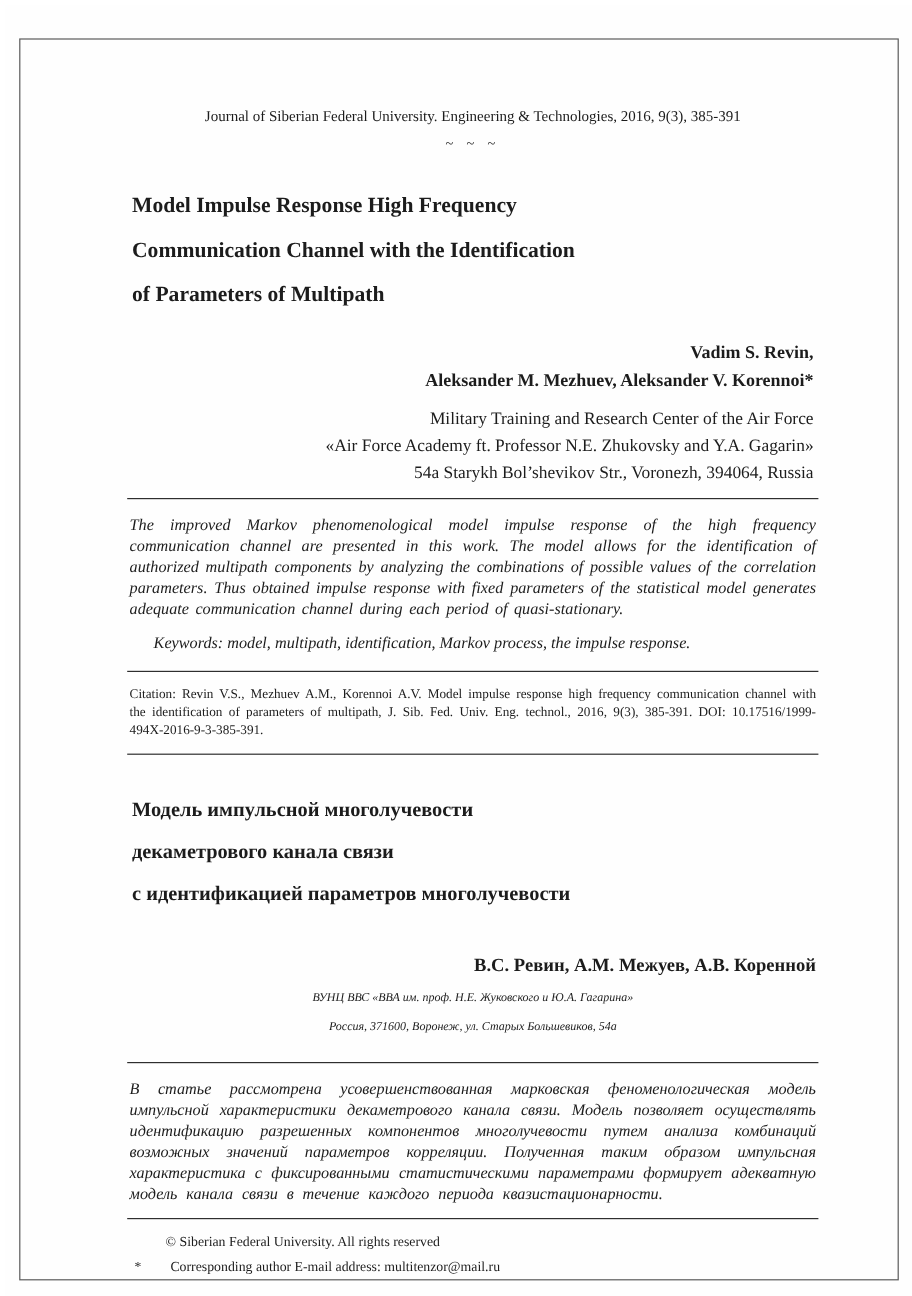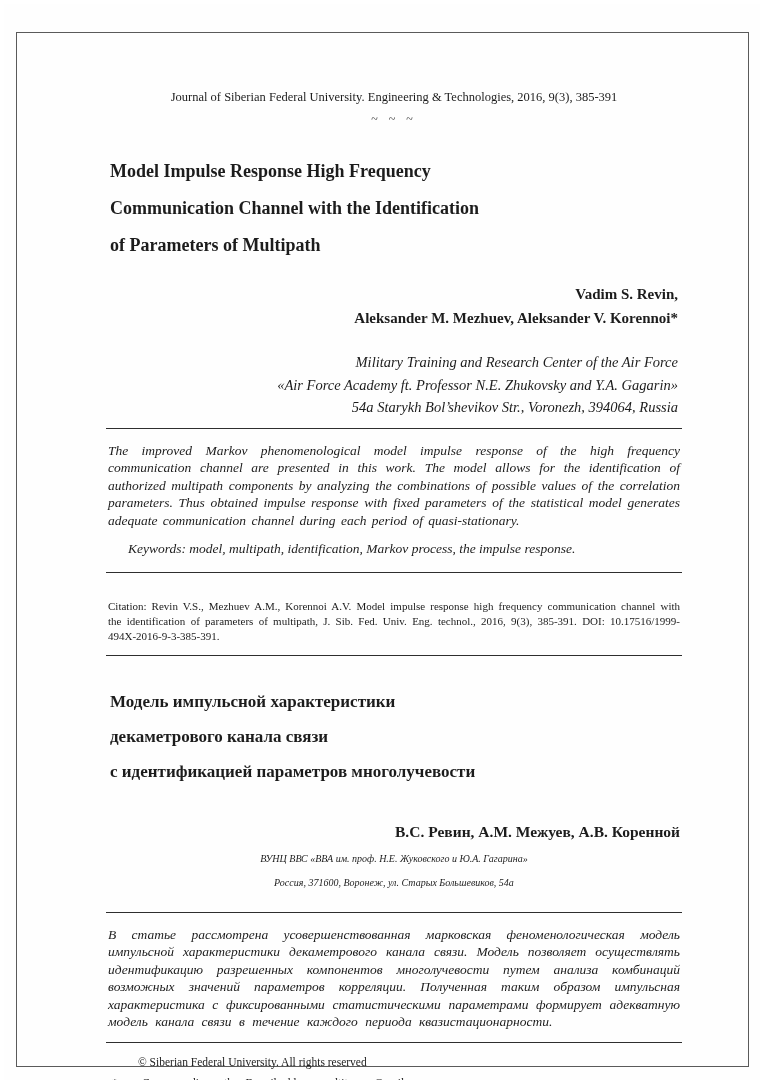--- a/index.html
+++ b/index.html
@@ -18,28 +18,28 @@
     pointer-events: none;
   }
   .content {
     position: absolute; left: 100px; top: 82px; width: 580px;
   }
   .journal-header { text-align: center; font-size: 12.5px; }
   .tildes { text-align: center; font-size: 12px; letter-spacing: 4px; margin-top: 3px; color: #333; }
   .udc { margin-top: 40px; font-size: 13.5px; }
   .title-en { margin-top: 22px; font-size: 18px; font-weight: bold; line-height: 33px; }
   .authors-en { margin-top: 14px; text-align: right; font-weight: bold; font-size: 15px; line-height: 20px; }
-  .affil-en { margin-top: 17px; text-align: right; font-style: italic; font-size: 14.5px; line-height: 18.5px; }
+  .affil-en { margin-top: 4px; text-align: right; font-size: 14.5px; line-height: 18.5px; }
   .received { margin-top: 24px; text-align: center; font-size: 11.5px; }
   .rule { border-top: 1px solid #2e2e2e; height: 0; }
   .rule-1 { margin-top: 7px; }
   .abstract-en { margin-top: 7px; font-style: italic; font-size: 13.5px; line-height: 17.5px; text-align: justify; word-spacing: 2px; }
   .keywords { margin-top: 8px; font-style: italic; font-size: 13.5px; margin-left: 20px; }
   .rule-2 { margin-top: 13px; }
-  .citation { margin-top: 20px; font-size: 11px; line-height: 15px; text-align: justify; word-spacing: 1.5px; }
+  .citation { margin-top: 6px; font-size: 11px; line-height: 15px; text-align: justify; word-spacing: 1.5px; }
   .rule-3 { margin-top: 9px; }
   .title-ru { margin-top: 22px; font-size: 17px; font-weight: bold; line-height: 31px; }
   .authors-ru { margin-top: 29px; text-align: right; font-weight: bold; font-size: 15.5px; line-height: 20.5px; }
   .affil-ru { text-align: center; font-style: italic; font-size: 10px; line-height: 20px; }
   .rule-4 { margin-top: 15px; }
   .abstract-ru { margin-top: 7px; font-style: italic; font-size: 13.5px; line-height: 17.5px; text-align: justify; word-spacing: 4px; }
   .rule-5 { margin-top: 9px; }
   .footnotes { margin-top: 4px; font-size: 11.5px; line-height: 15.5px; }
   .fn-copyright { padding-left: 30px; }
   .fn-corresponding { display: flex; }
@@ -82,21 +82,21 @@
 
     <div class="keywords">Keywords: model, multipath, identification, Markov process, the impulse response.</div>
 
     <div class="rule rule-2"></div>
 
     <div class="citation">Citation: Revin V.S., Mezhuev A.M., Korennoi A.V. Model impulse response high frequency communication channel with the identification of parameters of multipath, J. Sib. Fed. Univ. Eng. technol., 2016, 9(3), 385-391. DOI: 10.17516/1999-494X-2016-9-3-385-391.</div>
 
     <div class="rule rule-3"></div>
 
     <div class="title-ru">
-      <div>Модель импульсной характеристики</div>
+      <div>Модель импульсной многолучевости</div>
       <div>декаметрового канала связи</div>
       <div>с идентификацией параметров многолучевости</div>
     </div>
 
     <div class="authors-ru">В.С. Ревин, А.М. Межуев, А.В. Коренной</div>
 
     <div class="affil-ru">
       <div>ВУНЦ ВВС «ВВА им. проф. Н.Е. Жуковского и Ю.А. Гагарина»</div>
       <div>Россия, 371600, Воронеж, ул. Старых Большевиков, 54а</div>
     </div>

